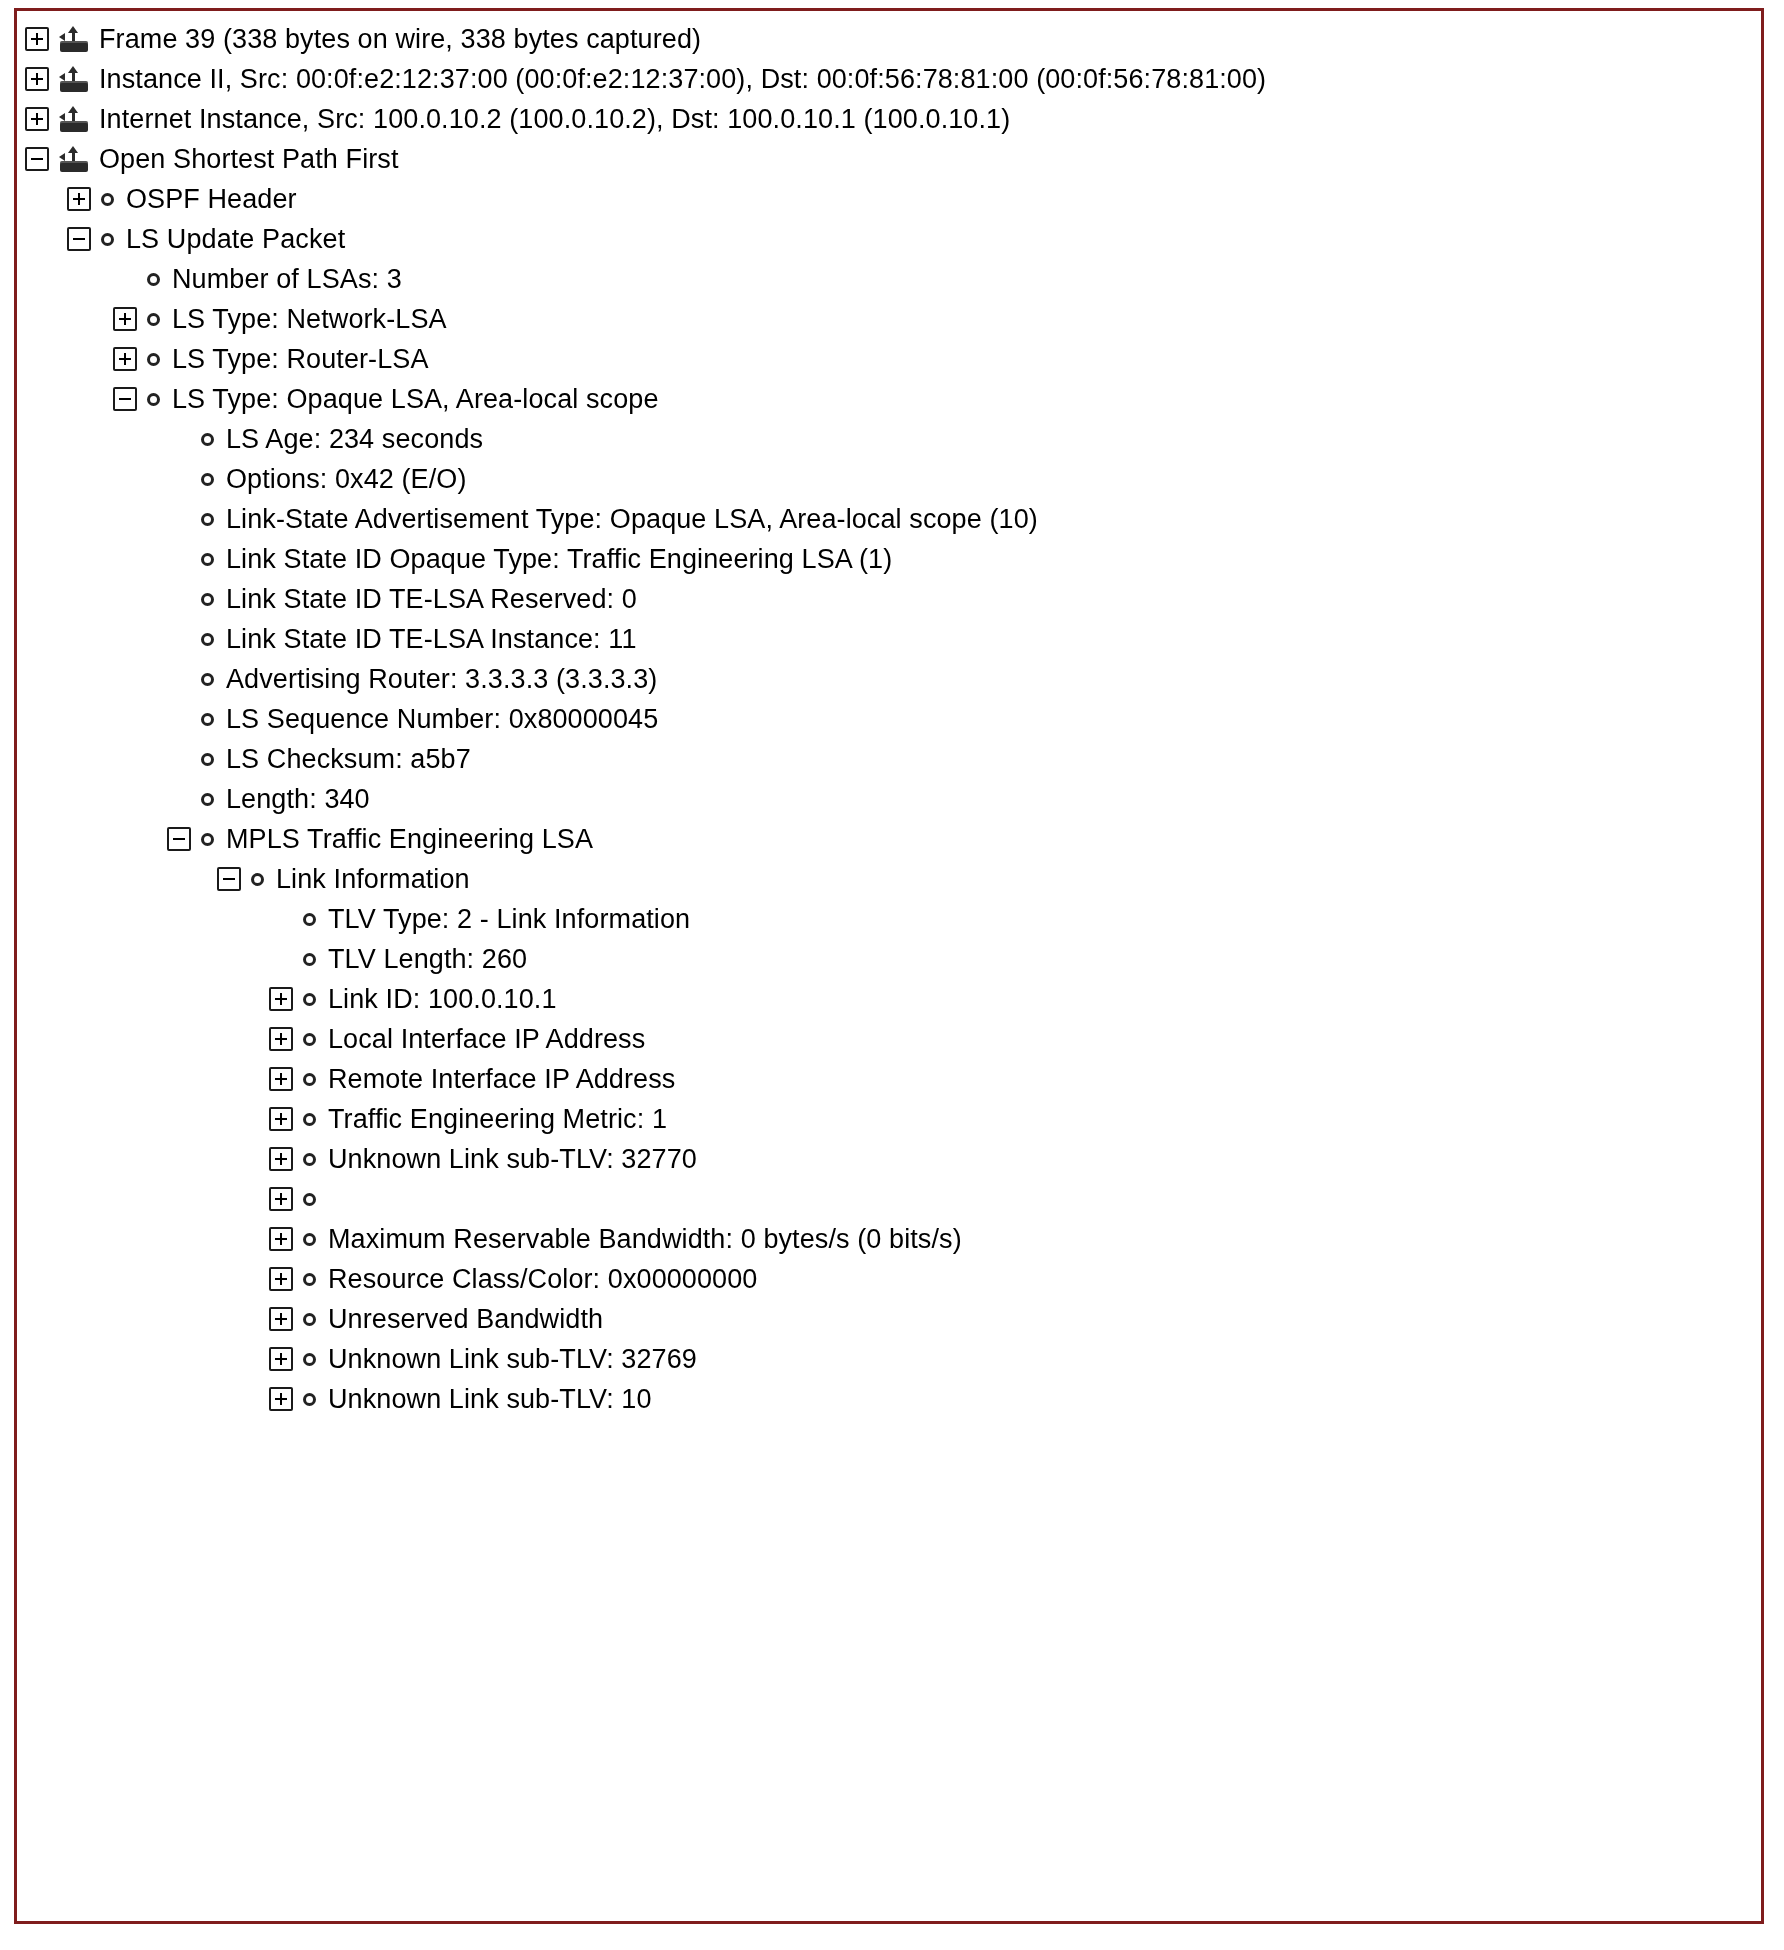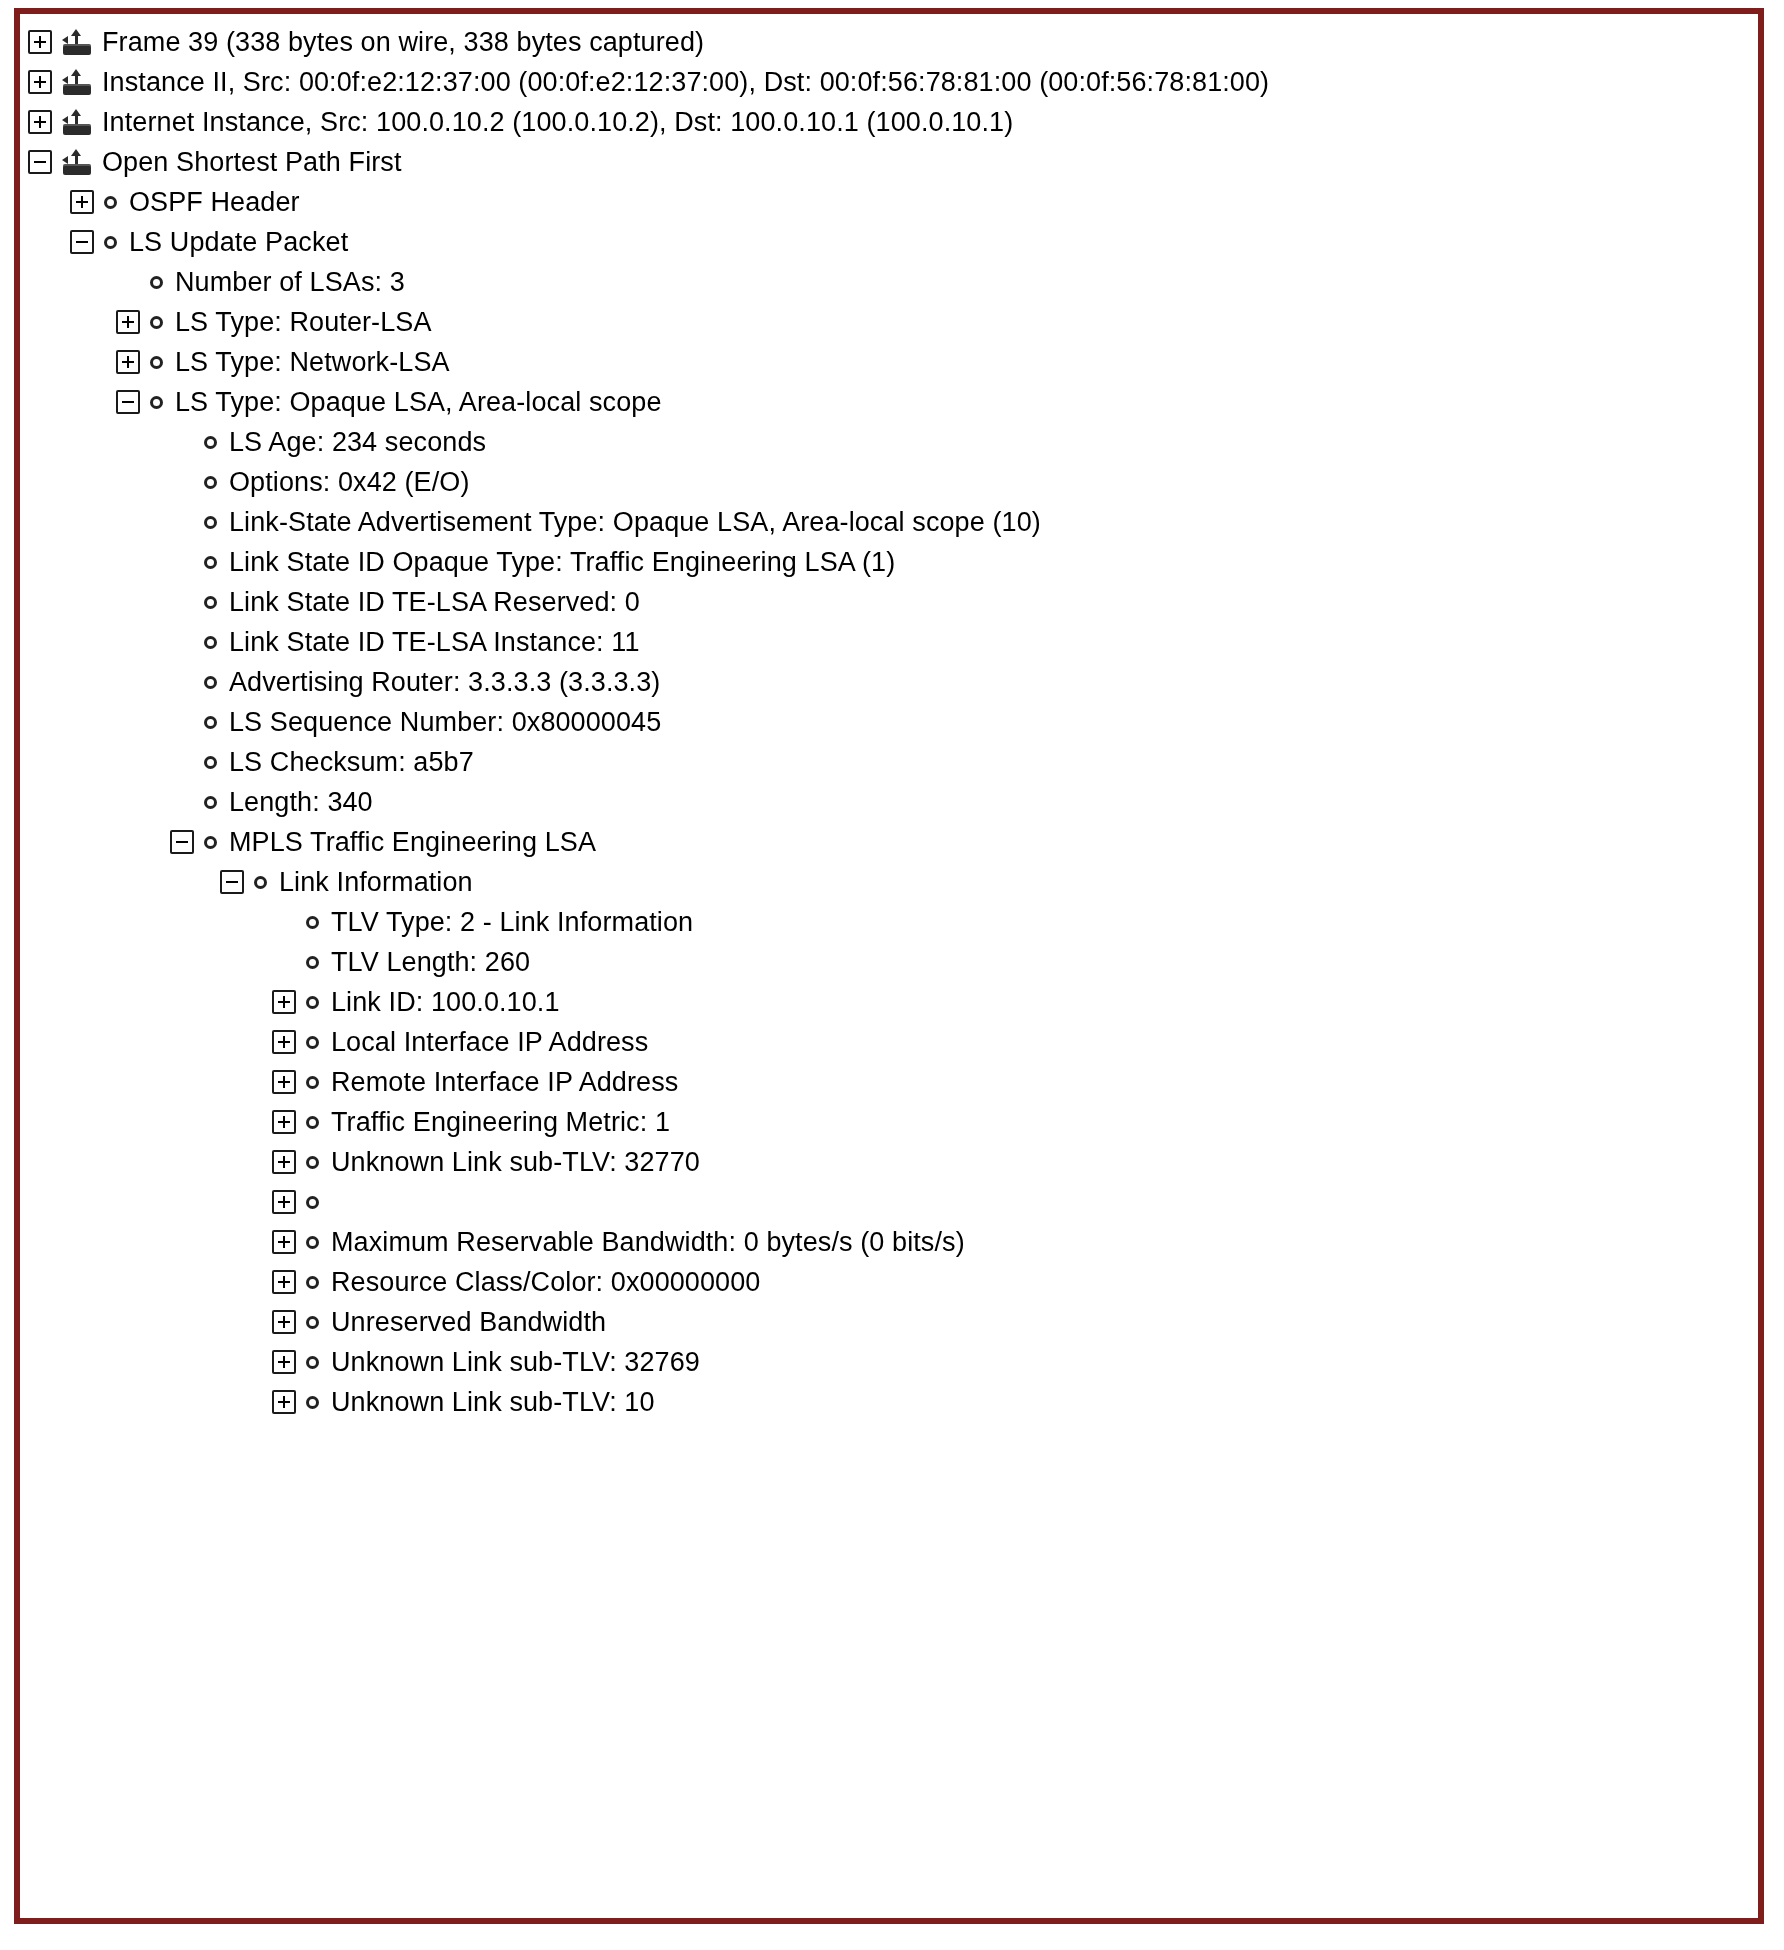--- a/index.html
+++ b/index.html
@@ -17,21 +17,21 @@
   }
 
   
   #packet-detail-panel {
     position: absolute;
     left: 14px;
     top: 8px;
     width: 1750px;
     height: 1916px;
     box-sizing: border-box;
-    border: 6px solid #7f1d1d;
+    border: 3px solid #7f1d1d;
     background: #ffffff;
     overflow: hidden;
   }
 
   #tree-root {
     position: relative;
     padding: 8px 0 0 0;
   }
 
   
@@ -217,27 +217,27 @@
       <div class="tree-row">
         <div class="indent" style="width: 96px;"></div>
         <div class="toggle none"></div>
         <div class="field-icon"></div>
         <span class="label">Number of LSAs: 3</span>
       </div>
       <div class="tree-row">
         <div class="indent" style="width: 96px;"></div>
         <div class="toggle plus"></div>
         <div class="field-icon"></div>
+        <span class="label">LS Type: Network-LSA</span>
+      </div>
+      <div class="tree-row">
+        <div class="indent" style="width: 96px;"></div>
+        <div class="toggle plus"></div>
+        <div class="field-icon"></div>
         <span class="label">LS Type: Router-LSA</span>
-      </div>
-      <div class="tree-row">
-        <div class="indent" style="width: 96px;"></div>
-        <div class="toggle plus"></div>
-        <div class="field-icon"></div>
-        <span class="label">LS Type: Network-LSA</span>
       </div>
       <div class="tree-row">
         <div class="indent" style="width: 96px;"></div>
         <div class="toggle minus"></div>
         <div class="field-icon"></div>
         <span class="label">LS Type: Opaque LSA, Area-local scope</span>
       </div>
       <div class="tree-row">
         <div class="indent" style="width: 150px;"></div>
         <div class="toggle none"></div>

